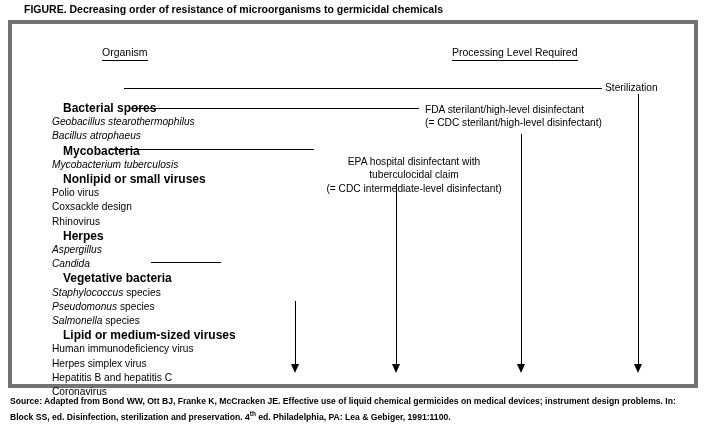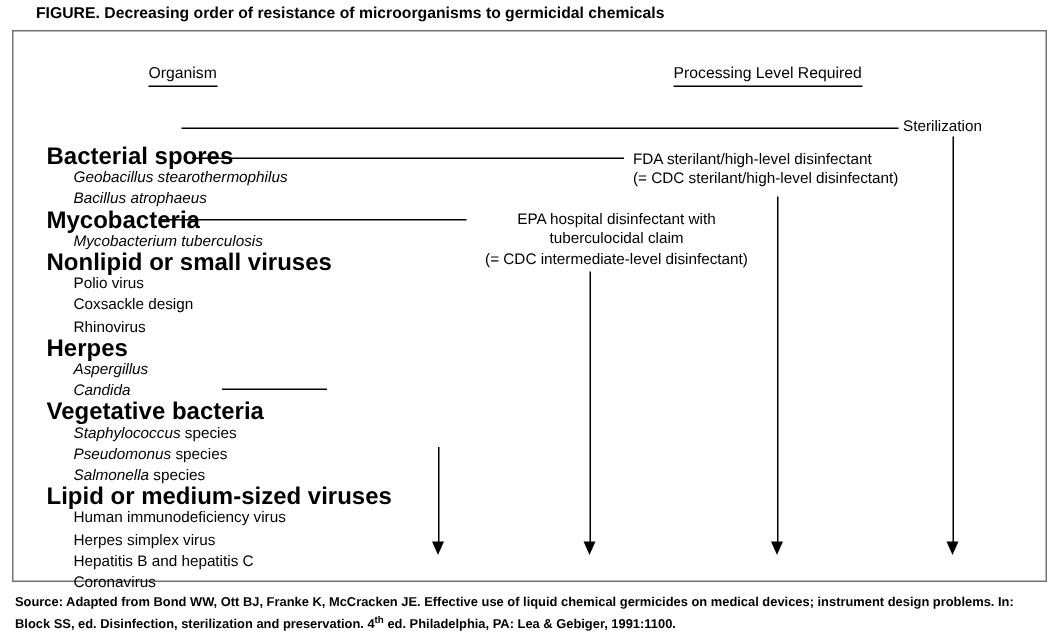--- a/index.html
+++ b/index.html
@@ -8,60 +8,60 @@
     font-family:"Liberation Sans","DejaVu Sans",sans-serif;
     color:#000000;
     -webkit-font-smoothing:none;
   }
   #figure-caption{
     position:absolute;left:24px;top:3px;width:690px;
     font-size:10.5px;font-weight:bold;line-height:13px;white-space:nowrap;
   }
   #figure-box{
     position:absolute;left:8px;top:20px;width:690px;height:368px;
-    border:1px solid #737373;box-sizing:border-box;
+    border:4px solid #737373;box-sizing:border-box;
   }
   #source-note{
     position:absolute;left:10px;top:396px;width:688px;
     font-size:8.6px;line-height:11.5px;font-weight:bold;
   }
   #source-note sup{font-size:6.5px;vertical-align:super;}
 
   
   .col-head{
     position:absolute;font-size:10.5px;font-weight:normal;
     border-bottom:1.3px solid #000;padding-bottom:2px;white-space:nowrap;
   }
   #head-organism{left:98px;top:42px;}
   #head-processing{left:448px;top:42px;}
 
   
   #organism-list{position:absolute;left:30px;top:97px;width:320px;}
-  .grp{font-size:16px;font-weight:bold;line-height:14.2px;white-space:nowrap;}
+  .grp{font-size:12px;font-weight:bold;line-height:14.2px;white-space:nowrap;margin-left:29px;}
   .sp{font-size:10.2px;font-weight:normal;font-style:italic;line-height:14.2px;
       white-space:nowrap;padding-left:18px;}
   .sp .plain{font-style:normal;}
   .mem{font-size:10.2px;font-weight:normal;line-height:14.2px;
        white-space:nowrap;padding-left:18px;}
 
   
   .hline{position:absolute;height:0;border-top:1.4px solid #000;}
   .vline{position:absolute;width:0;border-left:1.4px solid #000;}
 
   
   .arrow-head{
     position:absolute;width:0;height:0;
     border-left:4.5px solid transparent;border-right:4.5px solid transparent;
     border-top:9px solid #000;
   }
 
   
   .proc{position:absolute;font-size:10.2px;line-height:13.4px;white-space:nowrap;}
   .proc .ln{display:block;}
-  .proc.ctr{text-align:center;}
+  .proc.ctr{text-align:center;margin-top:12px;}
   #proc-sterilization{left:601px;top:77px;}
   #proc-fda{left:421px;top:99px;}
   #proc-epa-tb{left:286px;top:139px;text-align:center;width:248px;}
   #proc-epa-low{left:210px;top:252px;text-align:center;width:180px;}
 </style>
 </head>
 <body>
 
 <div id="figure-caption">FIGURE. Decreasing order of resistance of microorganisms to germicidal chemicals</div>
 

